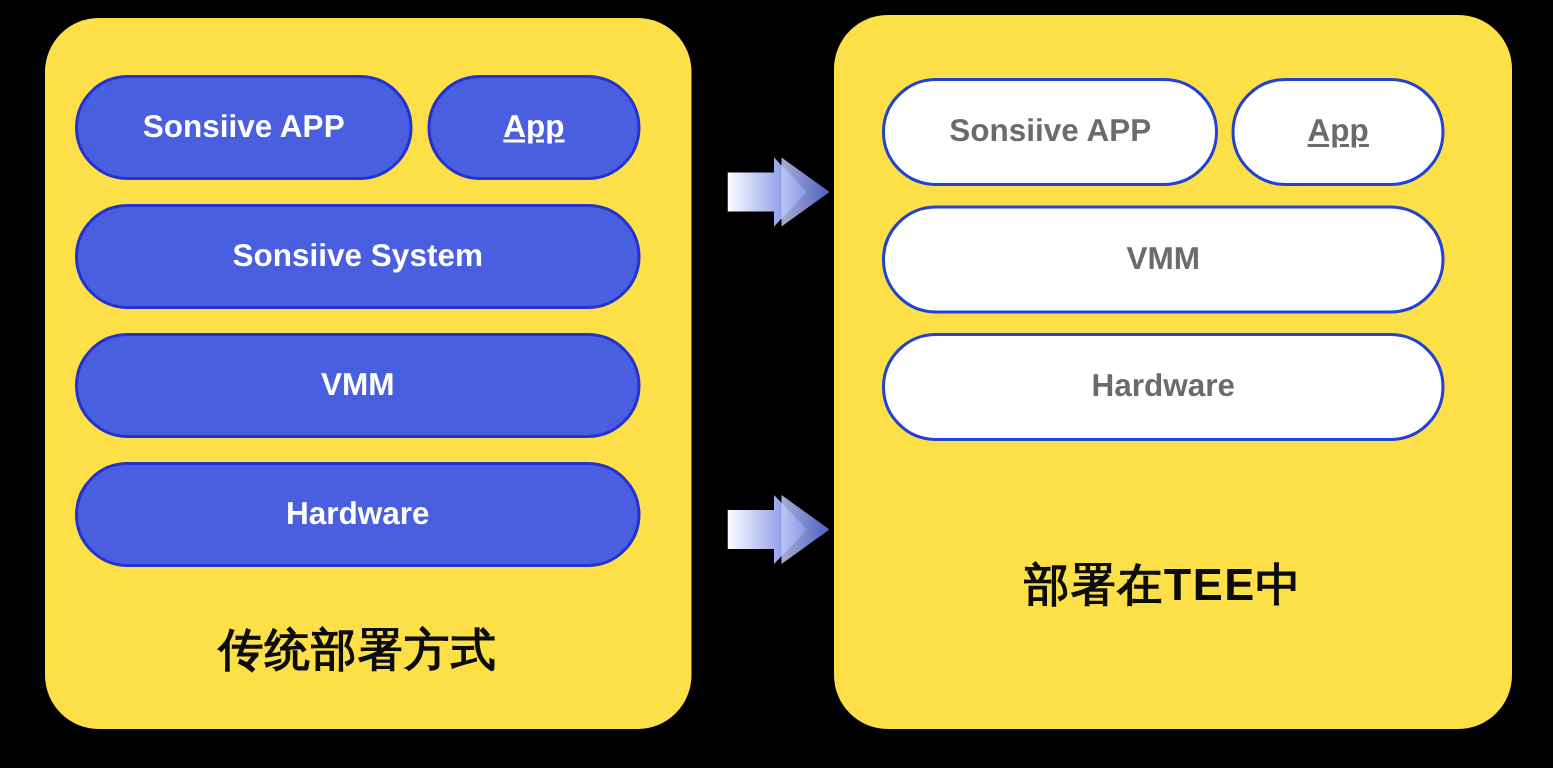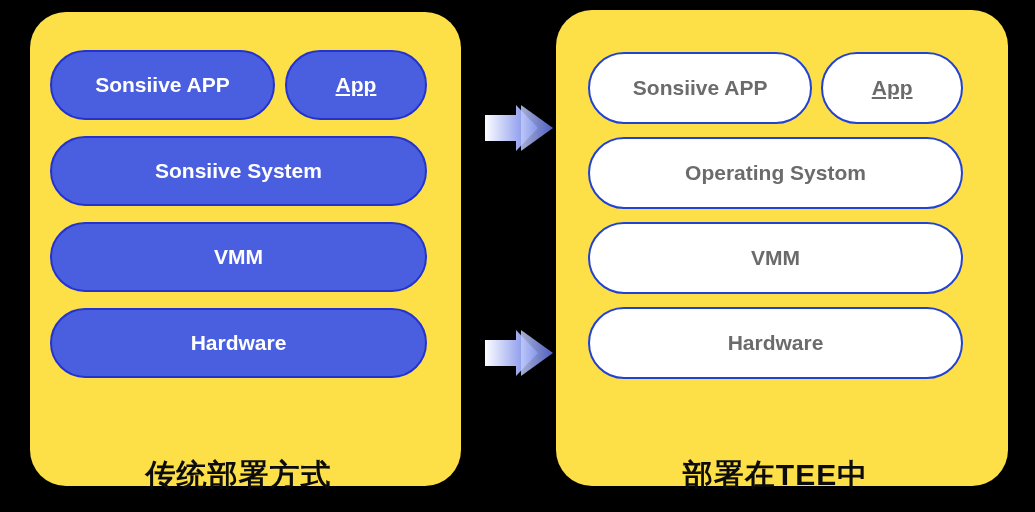--- a/index.html
+++ b/index.html
@@ -50,21 +50,21 @@
     background: #ffffff;
     border: 2px solid #2142d2;
     color: #6b6b6b;
   }
 
   .panel-title {
     text-align: center;
     font-size: 30px;
     font-weight: bold;
     color: #0c0c0c;
-    margin-top: 61px;
+    margin-top: 19px;
     letter-spacing: 1px;
   }
   #right-card .panel-title { margin-top: 63px; text-align: center; }
 
   .arrow { position: absolute; width: 68px; height: 50px; }
   #arrow-top    { left: 485px; top: 103px; }
   #arrow-bottom { left: 485px; top: 328px; }
   .arrow svg { display: block; width: 100%; height: 100%; }
   .svg-defs { position: absolute; width: 0; height: 0; }
 </style>
@@ -101,23 +101,20 @@
   </div>
   <div class="panel-title">传统部署方式</div>
 </div>
 
 <div class="card" id="right-card">
   <div class="row row-split">
     <div class="pill pill-main">Sonsiive APP</div>
     <div class="pill pill-side">App</div>
   </div>
   <div class="row">
-    <div class="pill">Operating Systom</div>
-  </div>
-  <div class="row">
     <div class="pill">VMM</div>
   </div>
   <div class="row">
     <div class="pill">Hardware</div>
   </div>
   <div class="panel-title">部署在TEE中</div>
 </div>
 
 <div class="arrow" id="arrow-top">
   <svg viewBox="0 0 68 50">

